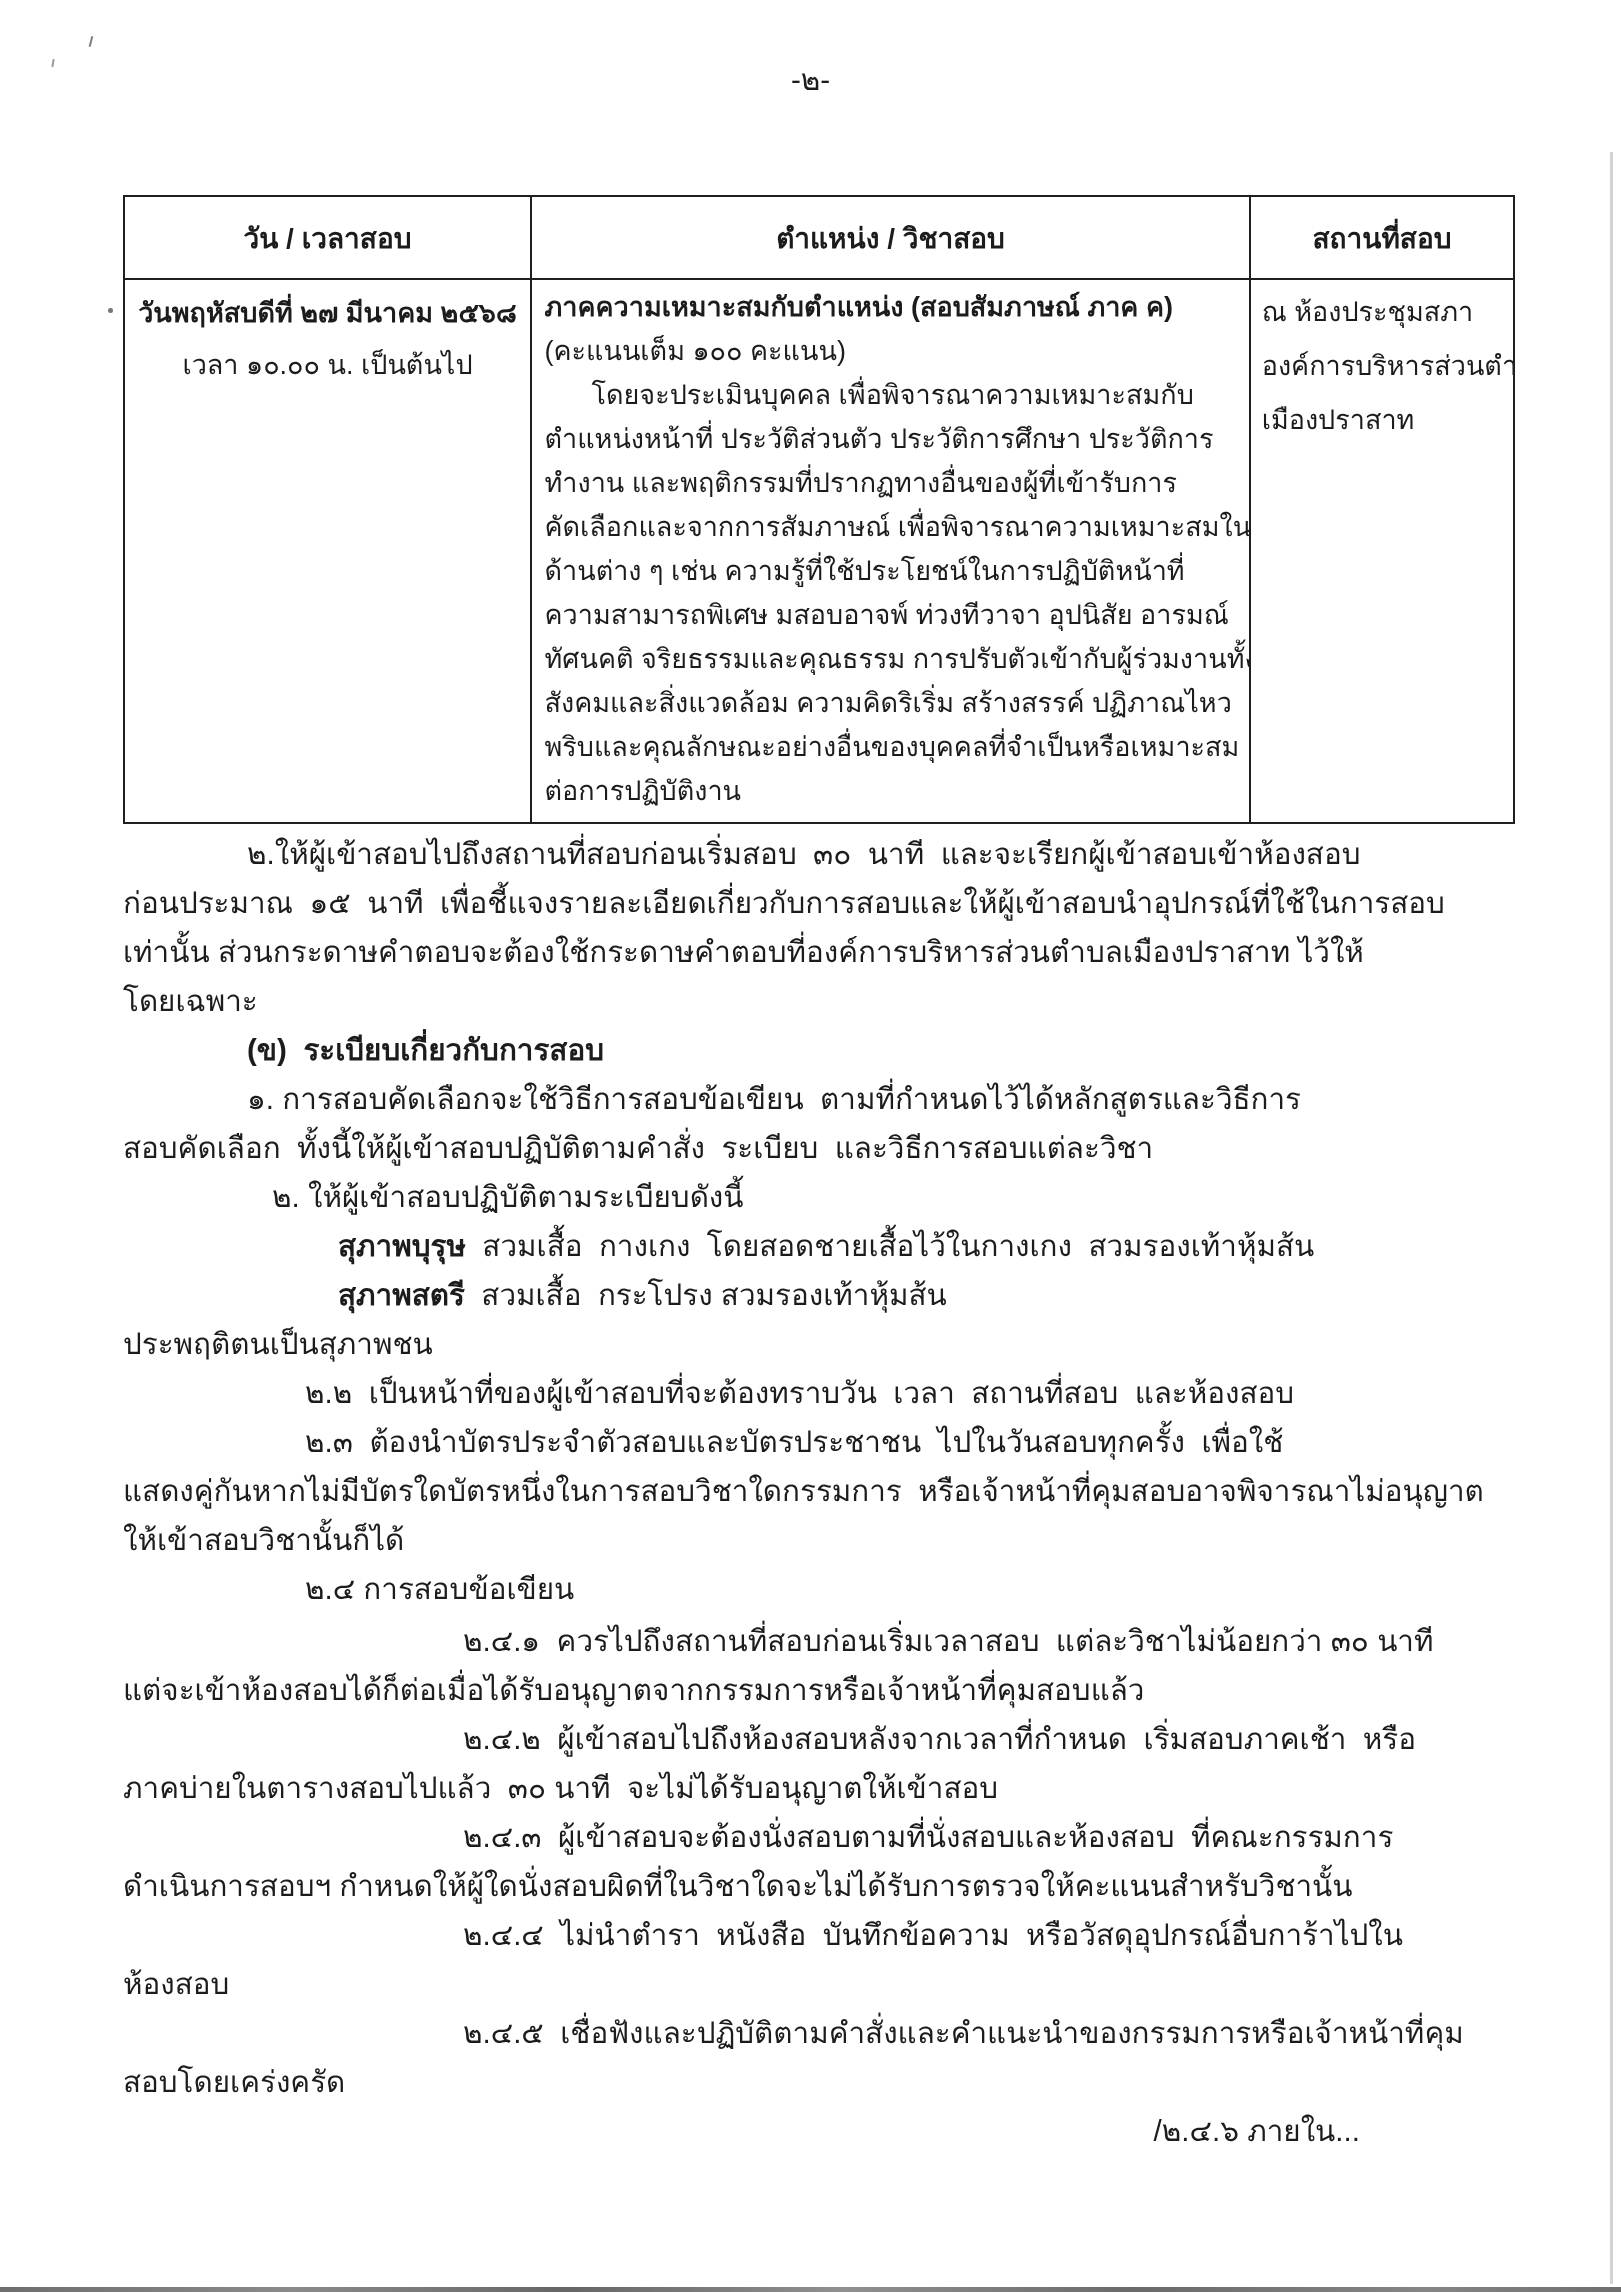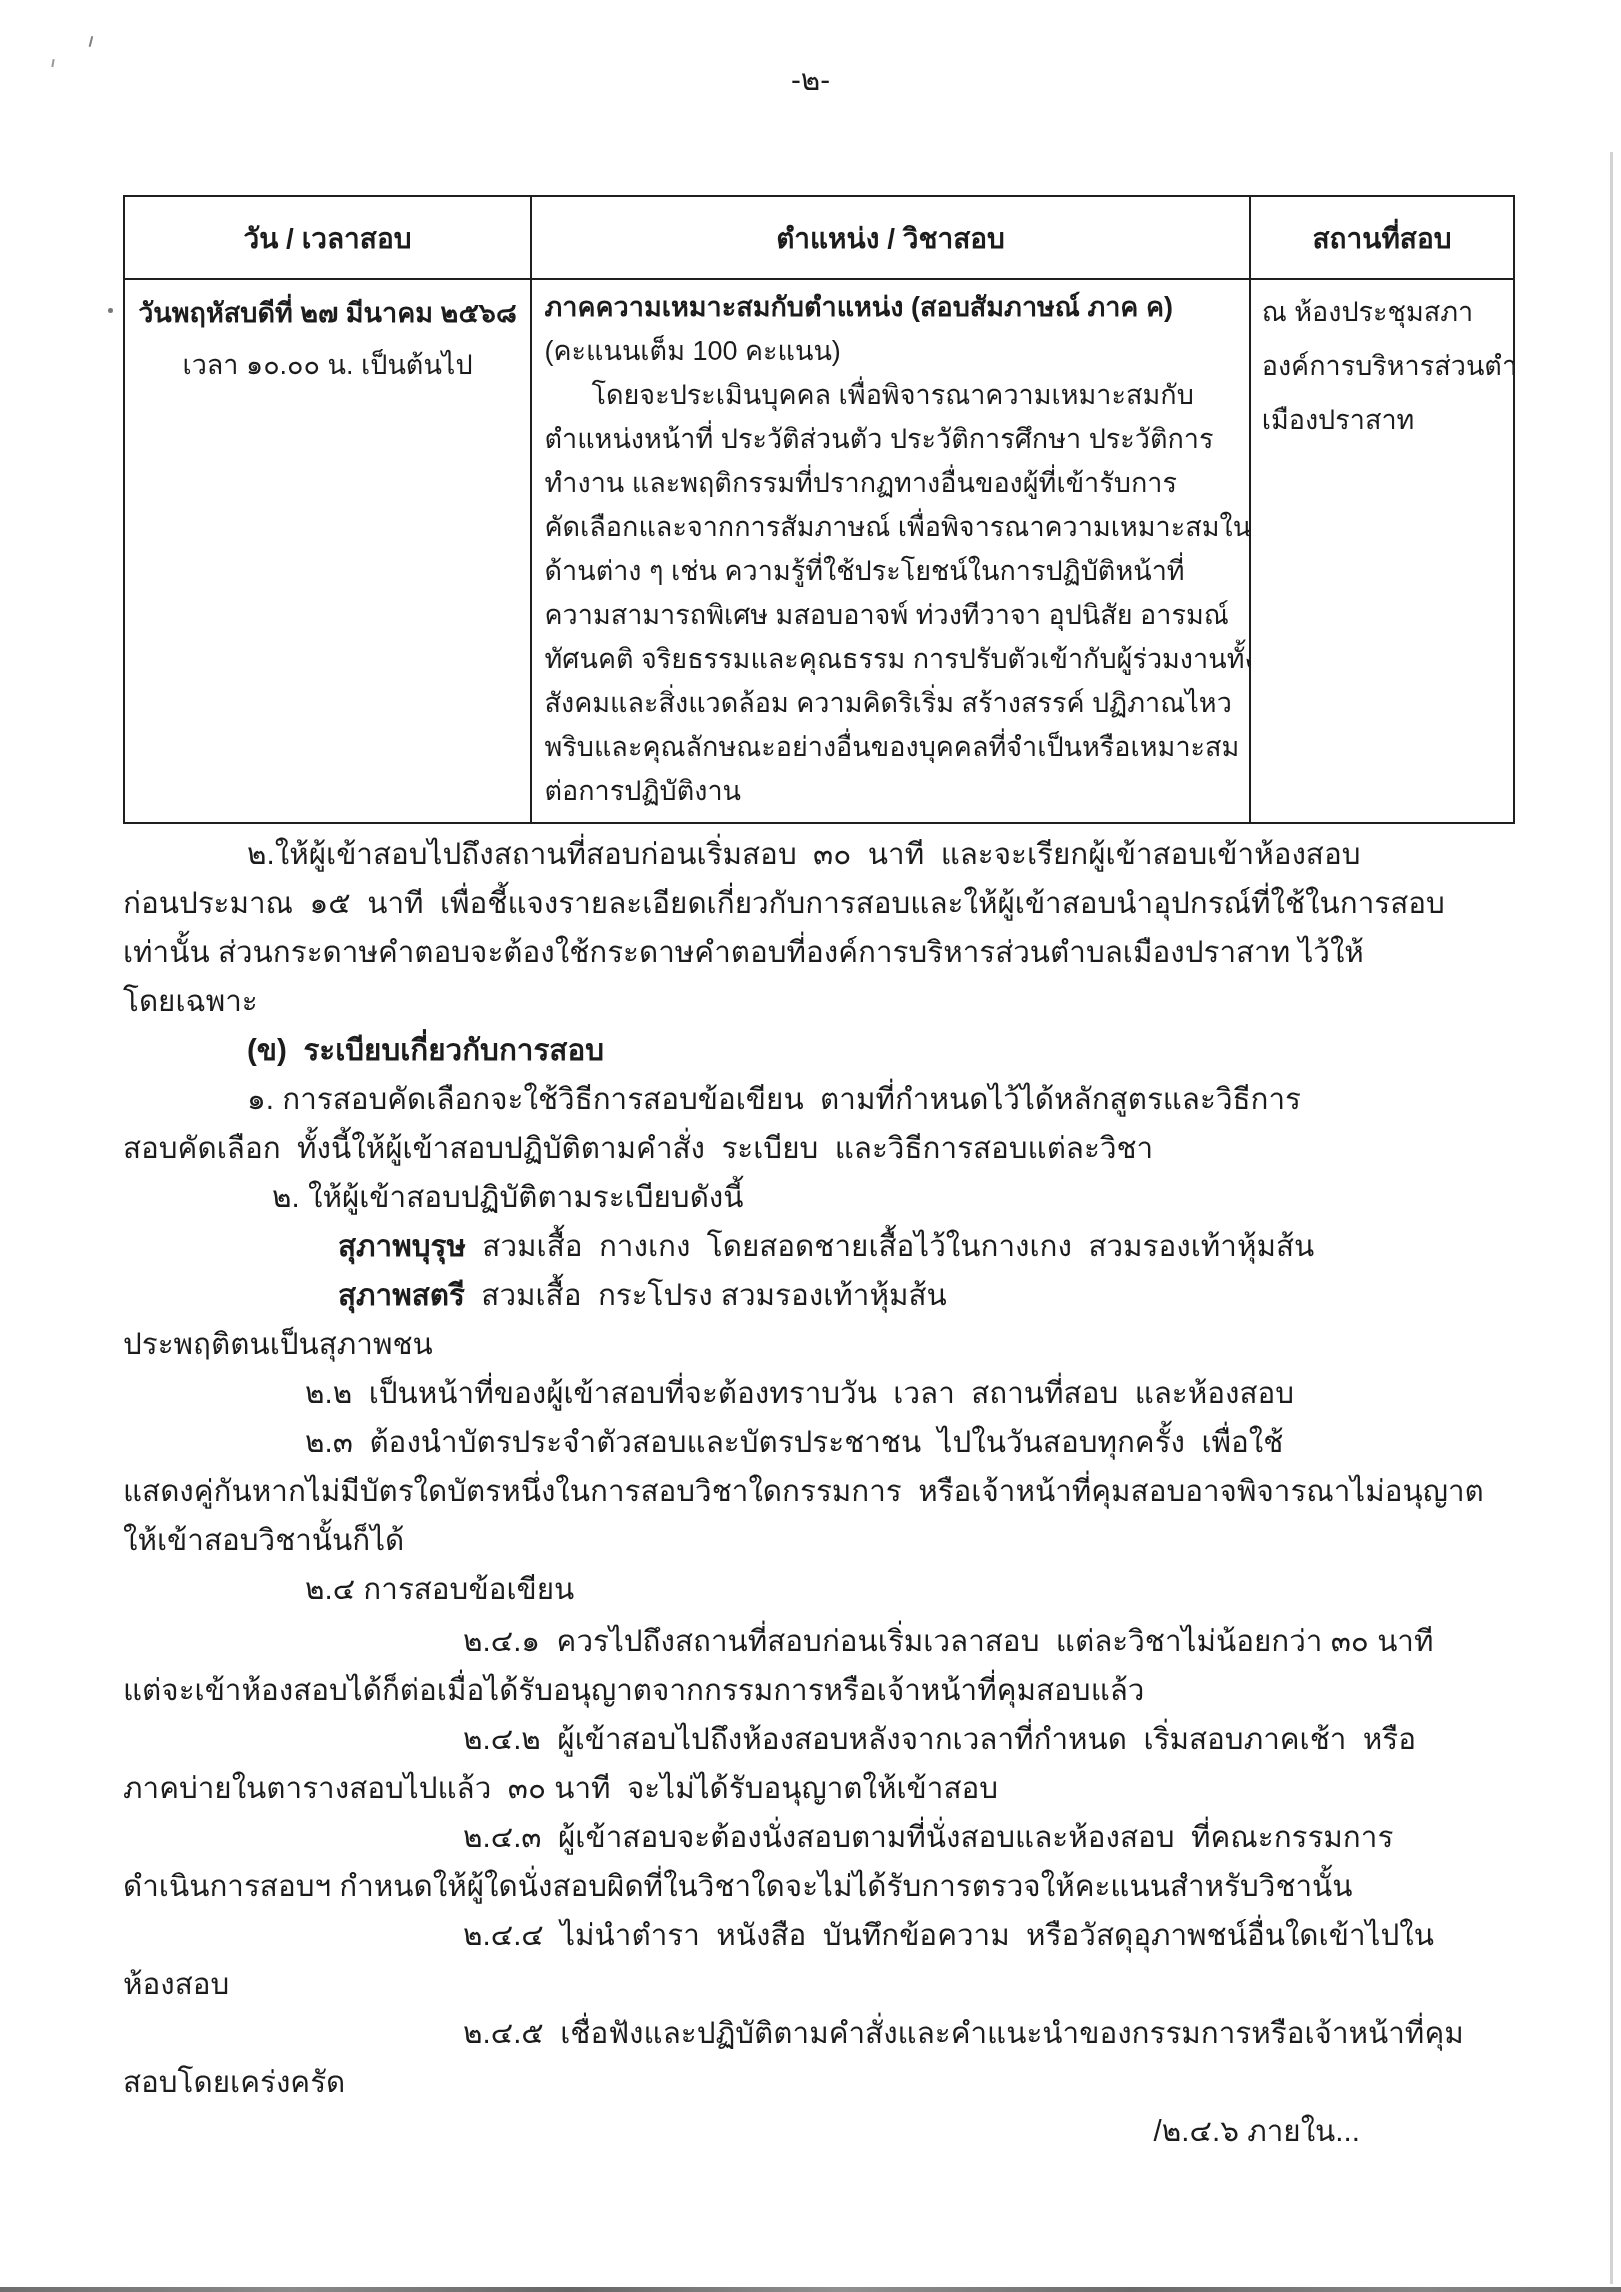--- a/index.html
+++ b/index.html
@@ -85,21 +85,21 @@
       </tr>
     </thead>
     <tbody>
       <tr>
         <td class="cell-datetime">
           <div class="tline bold">วันพฤหัสบดีที่ ๒๗ มีนาคม ๒๕๖๘</div>
           <div class="tline">เวลา ๑๐.๐๐ น. เป็นต้นไป</div>
         </td>
         <td class="cell-subject">
           <div class="tline bold">ภาคความเหมาะสมกับตำแหน่ง (สอบสัมภาษณ์ ภาค ค)</div>
-          <div class="tline">(คะแนนเต็ม 100 คะแนน)</div>
+          <div class="tline">(คะแนนเต็ม ๑๐๐ คะแนน)</div>
           <div class="tline detail-first">โดยจะประเมินบุคคล เพื่อพิจารณาความเหมาะสมกับ</div>
           <div class="tline">ตำแหน่งหน้าที่ ประวัติส่วนตัว ประวัติการศึกษา ประวัติการ</div>
           <div class="tline">ทำงาน และพฤติกรรมที่ปรากฏทางอื่นของผู้ที่เข้ารับการ</div>
           <div class="tline">คัดเลือกและจากการสัมภาษณ์ เพื่อพิจารณาความเหมาะสมใน</div>
           <div class="tline">ด้านต่าง ๆ เช่น ความรู้ที่ใช้ประโยชน์ในการปฏิบัติหน้าที่</div>
           <div class="tline">ความสามารถพิเศษ มสอบอาจพ์ ท่วงทีวาจา อุปนิสัย อารมณ์</div>
           <div class="tline">ทัศนคติ จริยธรรมและคุณธรรม การปรับตัวเข้ากับผู้ร่วมงานทั้ง</div>
           <div class="tline">สังคมและสิ่งแวดล้อม ความคิดริเริ่ม สร้างสรรค์ ปฏิภาณไหว</div>
           <div class="tline">พริบและคุณลักษณะอย่างอื่นของบุคคลที่จำเป็นหรือเหมาะสม</div>
           <div class="tline">ต่อการปฏิบัติงาน</div>
@@ -140,21 +140,21 @@
 
     <div class="line i5 gap">๒.๔.๑  ควรไปถึงสถานที่สอบก่อนเริ่มเวลาสอบ  แต่ละวิชาไม่น้อยกว่า ๓๐ นาที</div>
     <div class="line">แต่จะเข้าห้องสอบได้ก็ต่อเมื่อได้รับอนุญาตจากกรรมการหรือเจ้าหน้าที่คุมสอบแล้ว</div>
 
     <div class="line i5">๒.๔.๒  ผู้เข้าสอบไปถึงห้องสอบหลังจากเวลาที่กำหนด  เริ่มสอบภาคเช้า  หรือ</div>
     <div class="line">ภาคบ่ายในตารางสอบไปแล้ว  ๓๐ นาที  จะไม่ได้รับอนุญาตให้เข้าสอบ</div>
 
     <div class="line i5">๒.๔.๓  ผู้เข้าสอบจะต้องนั่งสอบตามที่นั่งสอบและห้องสอบ  ที่คณะกรรมการ</div>
     <div class="line">ดำเนินการสอบฯ กำหนดให้ผู้ใดนั่งสอบผิดที่ในวิชาใดจะไม่ได้รับการตรวจให้คะแนนสำหรับวิชานั้น</div>
 
-    <div class="line i5">๒.๔.๔  ไม่นำตำรา  หนังสือ  บันทึกข้อความ  หรือวัสดุอุภาพชน์อื่นใดเข้าไปใน</div>
+    <div class="line i5">๒.๔.๔  ไม่นำตำรา  หนังสือ  บันทึกข้อความ  หรือวัสดุอุปกรณ์อื่บการ้าไปใน</div>
     <div class="line">ห้องสอบ</div>
 
     <div class="line i5">๒.๔.๕  เชื่อฟังและปฏิบัติตามคำสั่งและคำแนะนำของกรรมการหรือเจ้าหน้าที่คุม</div>
     <div class="line">สอบโดยเคร่งครัด</div>
 
     <div class="line continuation">/๒.๔.๖ ภายใน...</div>
   </div>
 
   <div class="artifact tick1"></div>
   <div class="artifact tick2"></div>

